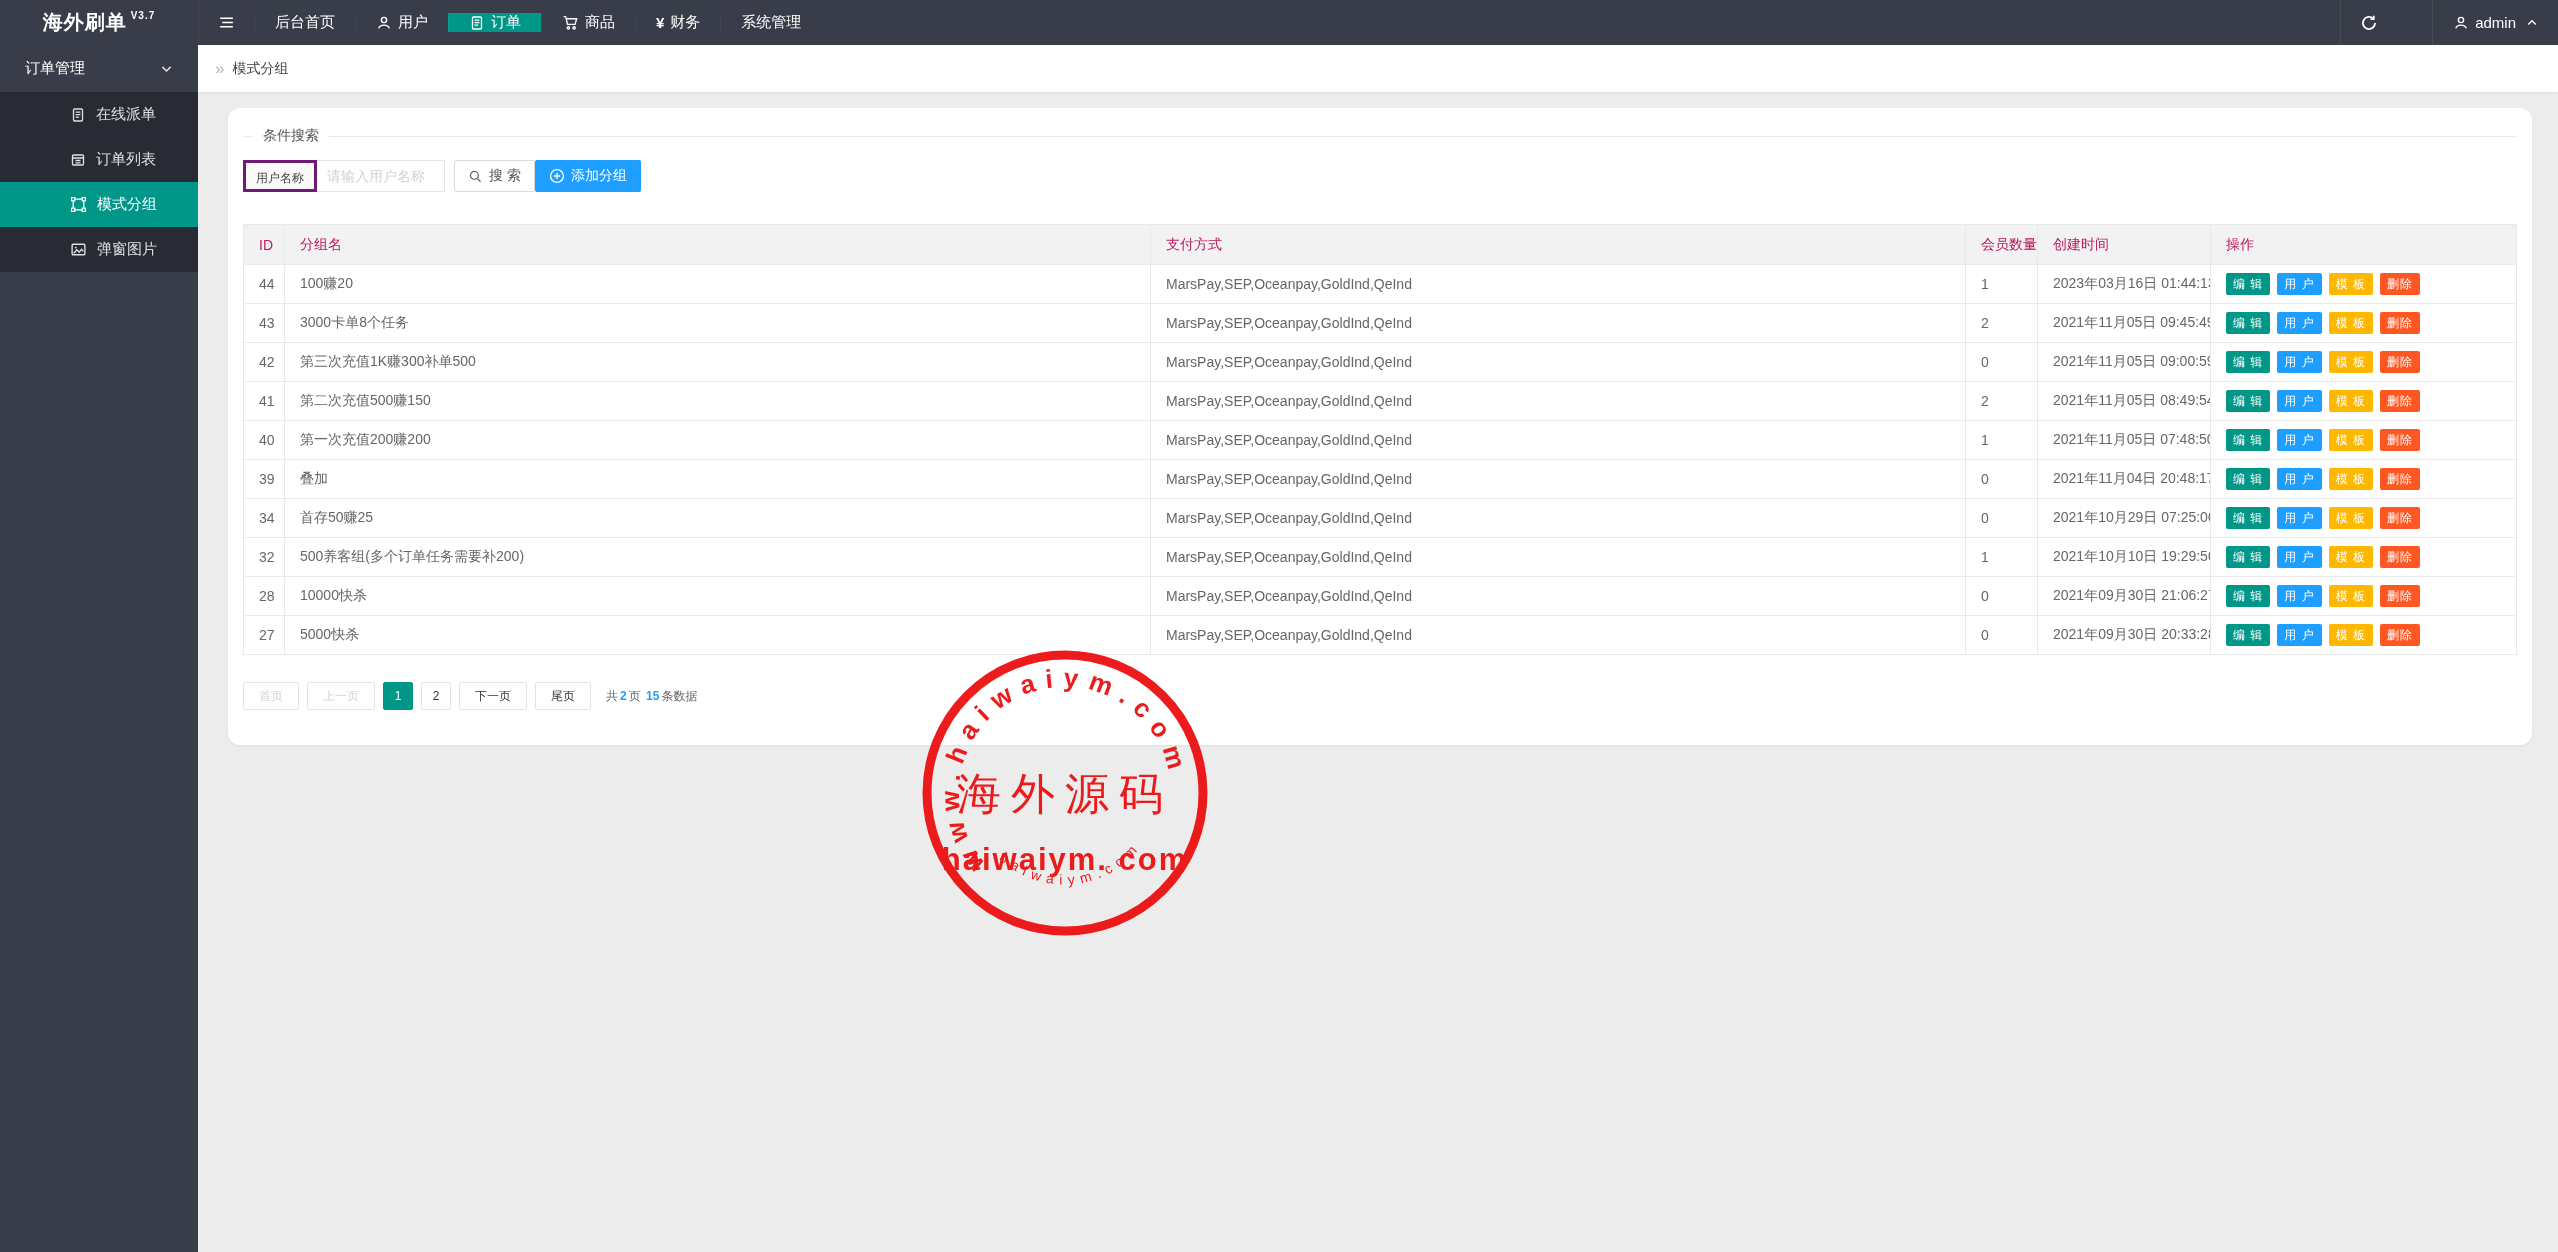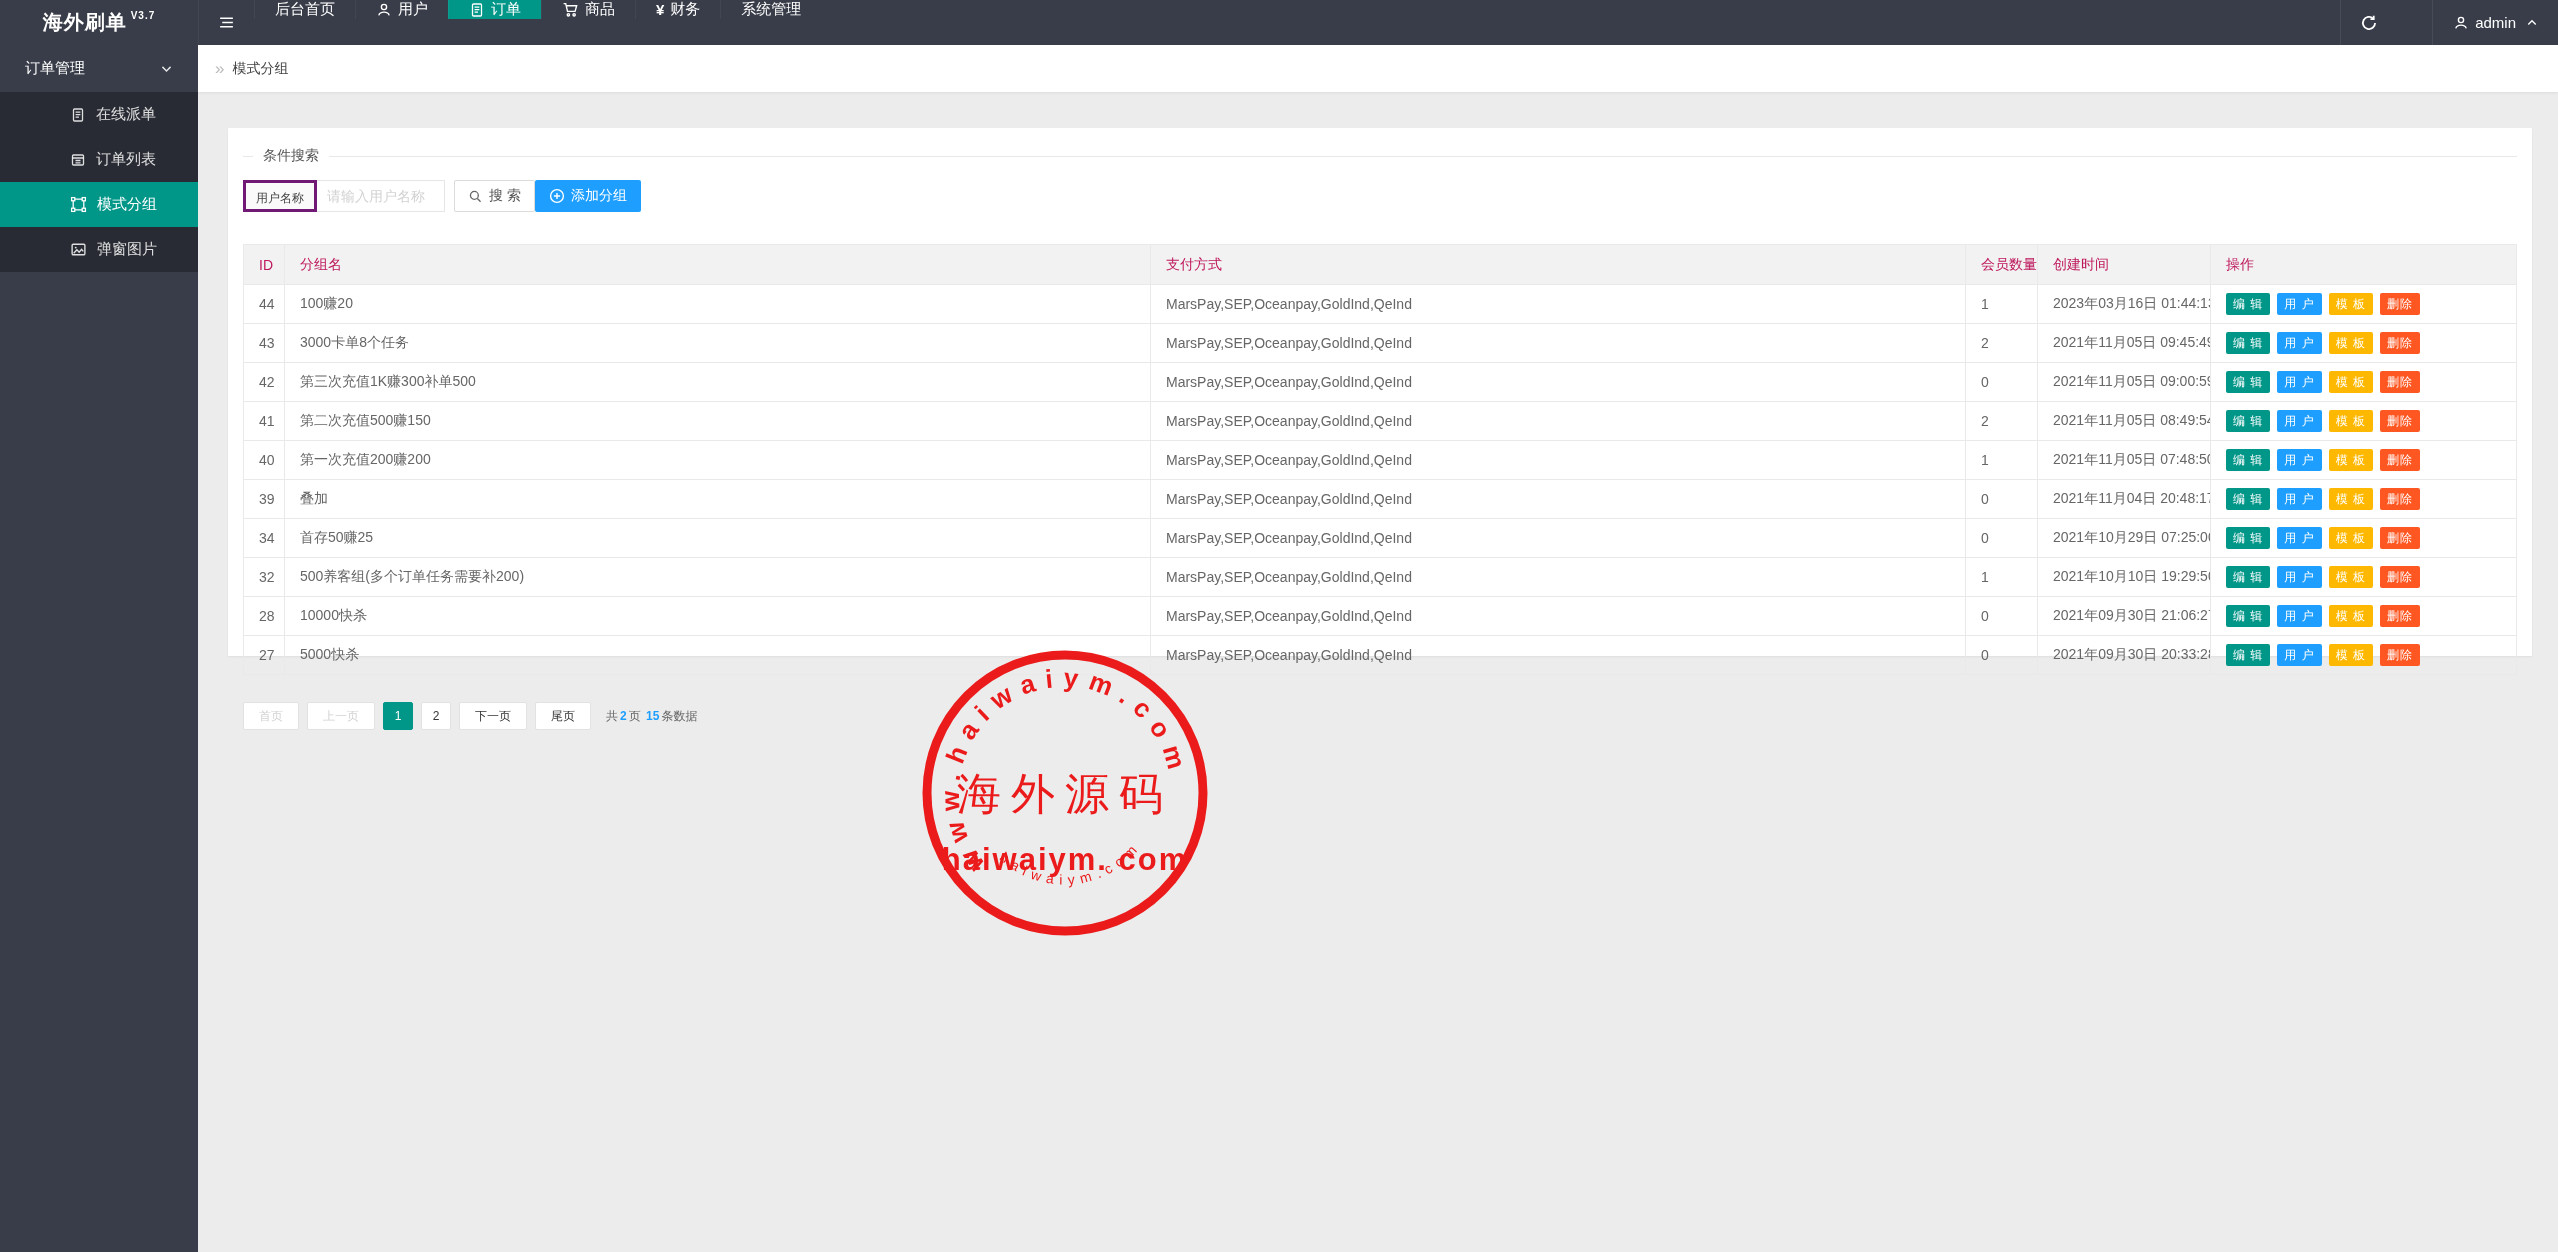--- a/index.html
+++ b/index.html
@@ -32,22 +32,22 @@
   .side-item { height:45px; display:flex; align-items:center; padding-left:70px; gap:10px;
     color:rgba(255,255,255,.85); font-size:15px; cursor:pointer; }
   .side-item.active { background:var(--accent,#009688); color:#fff; }
   .side-item svg { flex:none; }
   
   .crumb-bar { position:absolute; left:198px; top:45px; right:0; height:47px; background:#fff;
     display:flex; align-items:center; padding:0 17px; font-size:14px; color:#444;
     box-shadow:0 1px 3px rgba(0,0,0,.07); z-index:20; }
   .crumb-caret { color:#b9b9b9; font-size:17px; margin-right:8px; }
   
-  .card { position:absolute; left:228px; top:128px; width:2304px; height:528px; background:#fff;
-    border-radius:0; box-shadow:0 1px 2px rgba(0,0,0,.06); padding:0 15px; z-index:10; }
+  .card { position:absolute; left:228px; top:108px; width:2304px; height:637px; background:#fff;
+    border-radius:12px; box-shadow:0 1px 2px rgba(0,0,0,.06); padding:0 15px; z-index:10; }
   .fieldset { margin-top:28px; border-top:1px solid #e8e8e8; position:relative; }
   .fieldset-legend { position:absolute; left:10px; top:-10px; background:#fff; padding:0 10px;
     font-size:14px; color:#555; }
   .form-row { margin-top:23px; display:flex; align-items:center; }
   .label-box { height:32px; line-height:30px; padding:0 10px; background:#fafafa;
     border:3px solid #701a75; font-size:12px; color:#444; }
   .txt-input { height:32px; width:128px; border:1px solid #e6e6e6; border-left:none;
     padding:0 10px; font-size:14px; color:#333; outline:none; }
   .txt-input::placeholder { color:#d2d2d2; }
   .btn-search { margin-left:9px; height:32px; padding:0 13px; background:#fff; border:1px solid #dbdbdb;
@@ -85,21 +85,21 @@
   </div>
   <div class="tb-item icon-only">
     <span class="tb-icon">
       <svg width="17" height="17" viewBox="0 0 16 16">
           <g stroke="#fff" stroke-width="1.6" fill="none">
             <path d="M2 4h12M4 8h10M2 12h12"></path>
           </g>
         </svg>
     </span>
   </div>
-  <nav id="top-nav" style="display:flex;align-items:flex-start;">
+  <nav id="top-nav" style="display:flex;align-items:center;">
       <div class="tb-item">
         <span>后台首页</span>
       </div>
       <div class="tb-item">
         <span class="tb-icon" style="display: flex;">
           <svg width="16" height="16" viewBox="0 0 16 16" fill="none" stroke="currentColor" stroke-width="1.4">
             <circle cx="8" cy="5" r="2.6"></circle>
             <path d="M2.8 13.4a5.3 4 0 0 1 10.4 0"></path>
           </svg>
         </span>

